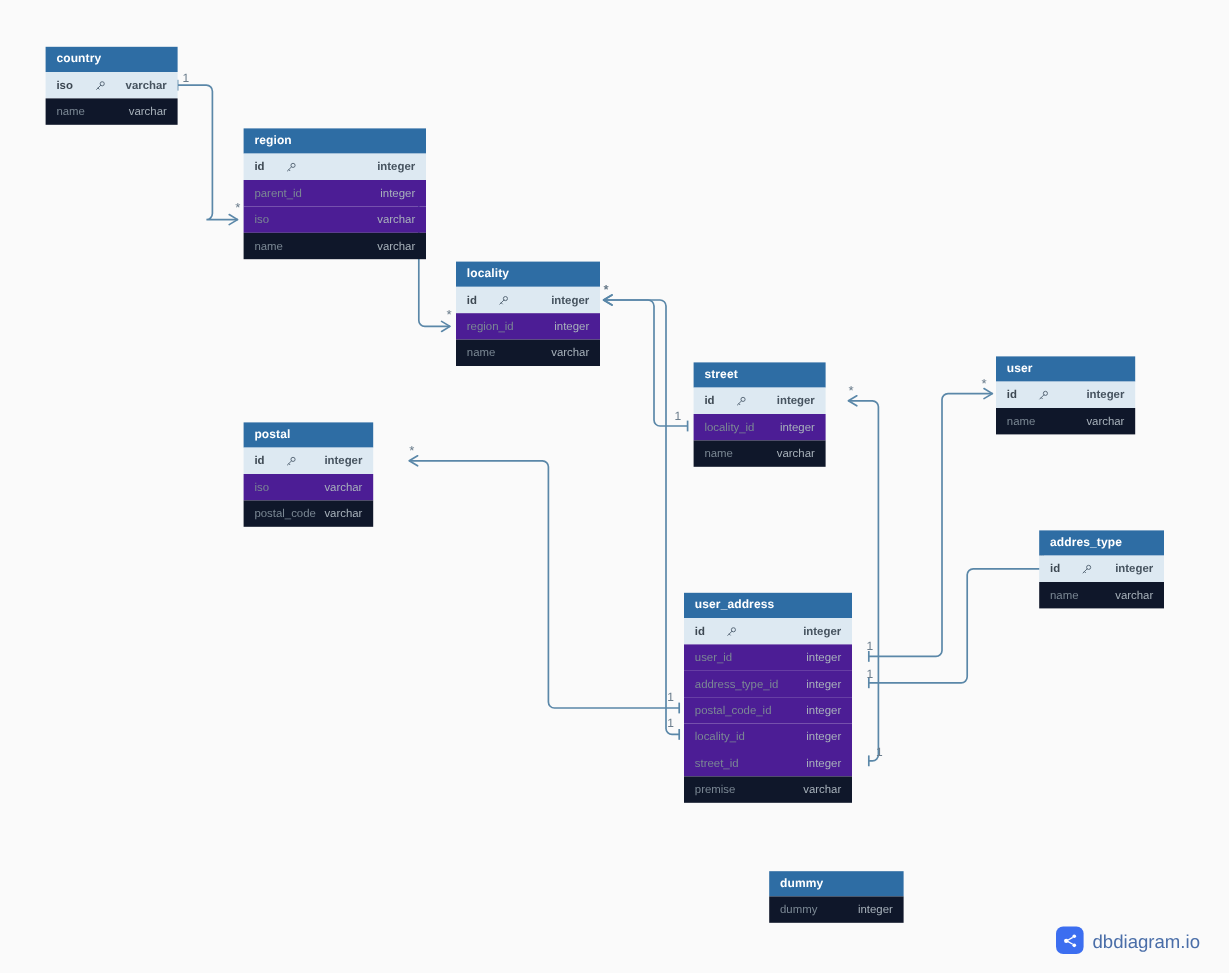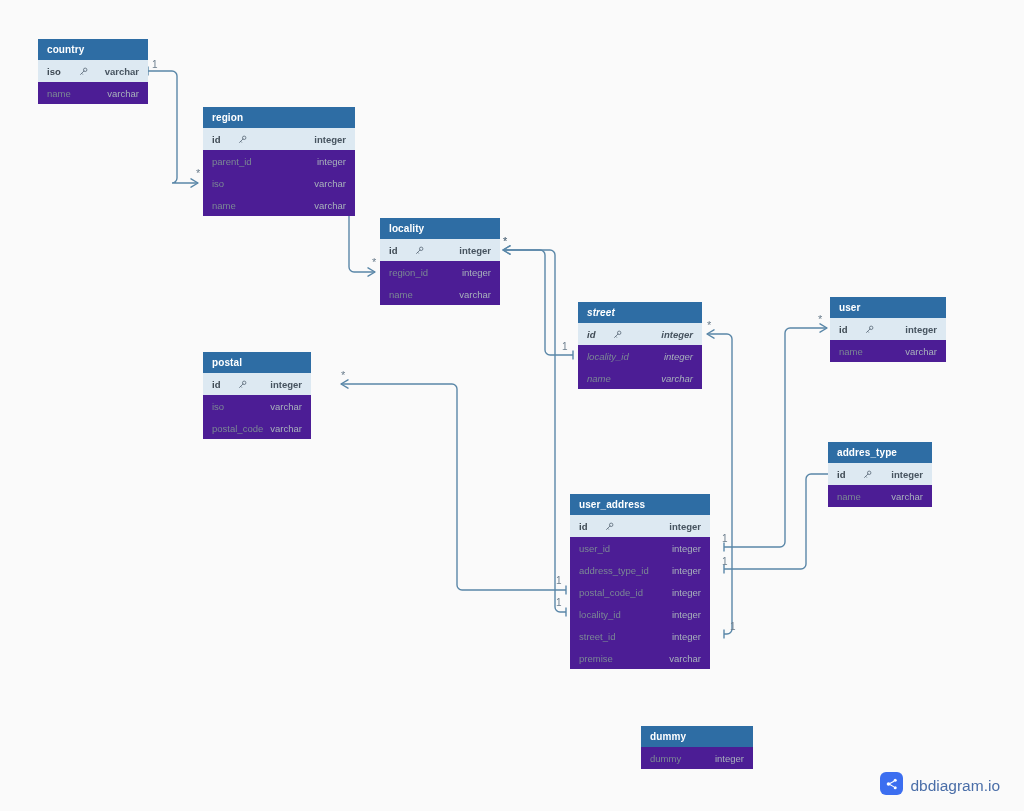--- a/index.html
+++ b/index.html
@@ -74,21 +74,21 @@
     letter-spacing: 0.1px;
   }
   .table-field {
     height: 22px;
     display: flex;
     align-items: center;
     justify-content: space-between;
     padding: 0 9px 0 9px;
     box-sizing: border-box;
     font-size: 9.5px;
-    background: #4c1d95;
+    background: #0f172a;
   }
   .table-field.pk {
     background: #dde9f2;
   }
   .table-field.fk {
     background: #4c1d95;
   }
   .field-name {
     color: #7b8894;
     white-space: nowrap;
@@ -282,21 +282,21 @@
           </span>
           <span class="field-type">integer</span>
         </div>
         <div class="table-field">
           <span class="field-name">
             <span>name</span>
           </span>
           <span class="field-type">varchar</span>
         </div>
       </div>
-      <div class="table-box" style="left: 578px; top: 302px; width: 124px; font-style: italic;">
+      <div class="table-box" style="left: 578px; top: 302px; width: 110px;">
         <div class="table-header">street</div>
         <div class="table-field pk">
           <span class="field-name">
             <span>id</span>
             <span class="key-icon"><svg width="9" height="9" viewBox="0 0 24 24" fill="none" stroke="#5b6b7a" stroke-width="2.2">
                 <circle cx="16.5" cy="7.5" r="4.6"></circle>
                 <path d="M13.2 10.8 L4 20" stroke-linecap="round"></path>
                 <path d="M7.2 17 L9.6 19.4" stroke-linecap="round"></path>
               </svg></span>
           </span>
@@ -354,21 +354,21 @@
           </span>
           <span class="field-type">varchar</span>
         </div>
         <div class="table-field">
           <span class="field-name">
             <span>postal_code</span>
           </span>
           <span class="field-type">varchar</span>
         </div>
       </div>
-      <div class="table-box" style="left: 828px; top: 442px; width: 104px;">
+      <div class="table-box" style="left: 866px; top: 442px; width: 104px;">
         <div class="table-header">addres_type</div>
         <div class="table-field pk">
           <span class="field-name">
             <span>id</span>
             <span class="key-icon"><svg width="9" height="9" viewBox="0 0 24 24" fill="none" stroke="#5b6b7a" stroke-width="2.2">
                 <circle cx="16.5" cy="7.5" r="4.6"></circle>
                 <path d="M13.2 10.8 L4 20" stroke-linecap="round"></path>
                 <path d="M7.2 17 L9.6 19.4" stroke-linecap="round"></path>
               </svg></span>
           </span>

